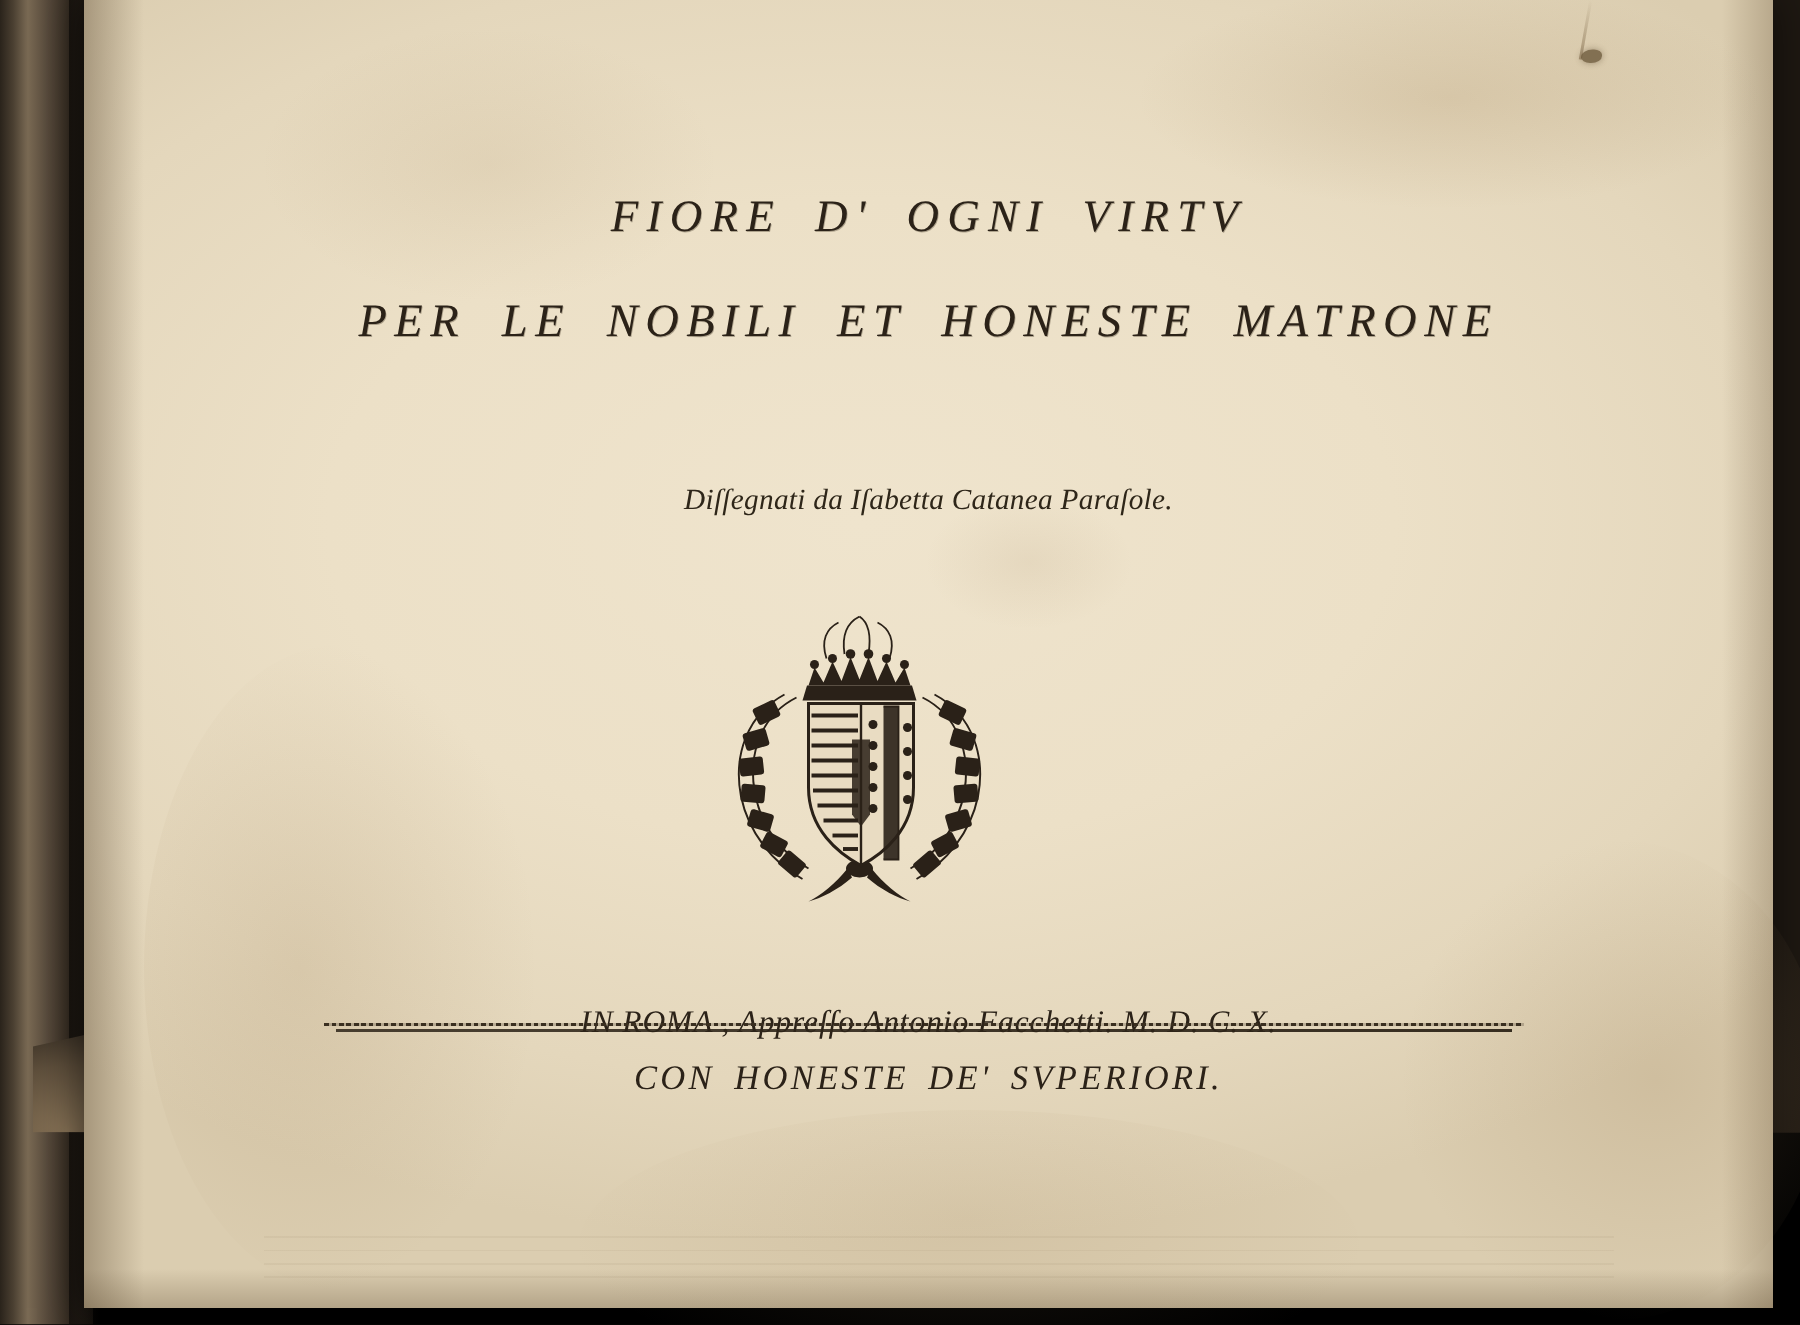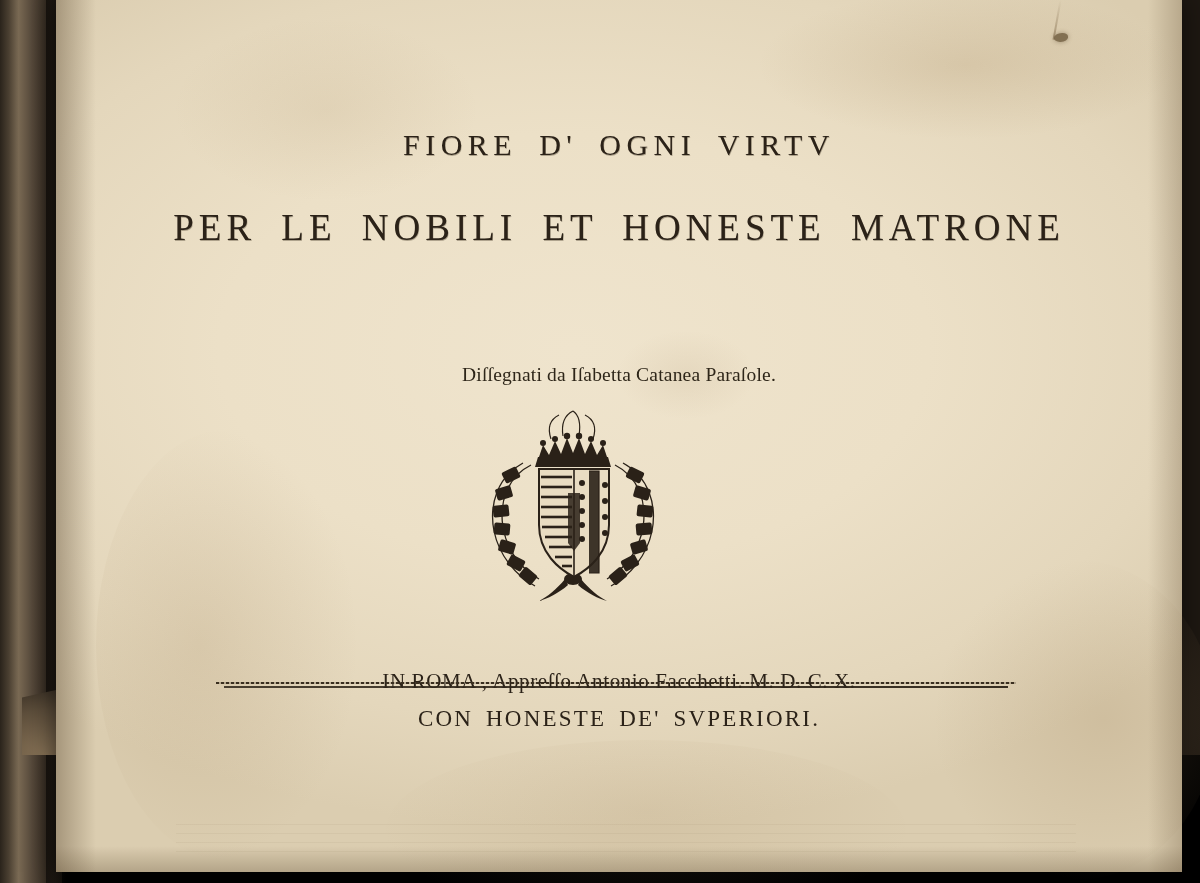--- a/index.html
+++ b/index.html
@@ -13,20 +13,21 @@
     overflow: hidden;
     font-family: "Liberation Serif", serif;
   }
 
   
   #page {
     position: relative;
     width: 1200px;
     height: 755px;
     background: #1a1510;
+    font-style: italic;
   }
 
   
   .photo-bg {
     position: absolute;
     inset: 0;
     background:
       linear-gradient(90deg, #241d15 0px, #3b3126 18px, #6d5f4c 34px, #2b231a 46px, #1e1812 60px);
   }
 
@@ -143,40 +144,39 @@
   #title-line-1 {
     top: 128px;
     font-size: 30px;
     letter-spacing: 5.5px;
     word-spacing: 9px;
     font-weight: 400;
     color: #2b2218;
     text-shadow: 0.5px 0.5px 0 rgba(60,48,32,0.35);
   }
   #title-line-2 {
-    top: 206px;
-    font-size: 37px;
+    top: 196px;
+    font-size: 31px;
     letter-spacing: 5px;
     word-spacing: 11px;
     color: #2b2218;
     text-shadow: 0.5px 0.5px 0 rgba(60,48,32,0.35);
   }
 
   #subtitle-line-1 {
     top: 287px;
     font-size: 19.5px;
     letter-spacing: 0.2px;
     color: #2e2619;
   }
   #subtitle-line-2 {
     top: 323px;
     font-size: 19.5px;
     letter-spacing: 0.2px;
     color: #2e2619;
-    margin-top: 41px;
   }
 
   #imprint {
     top: 669px;
     font-size: 21px;
     letter-spacing: 0.6px;
     color: #2b2218;
   }
 
   #rule {

